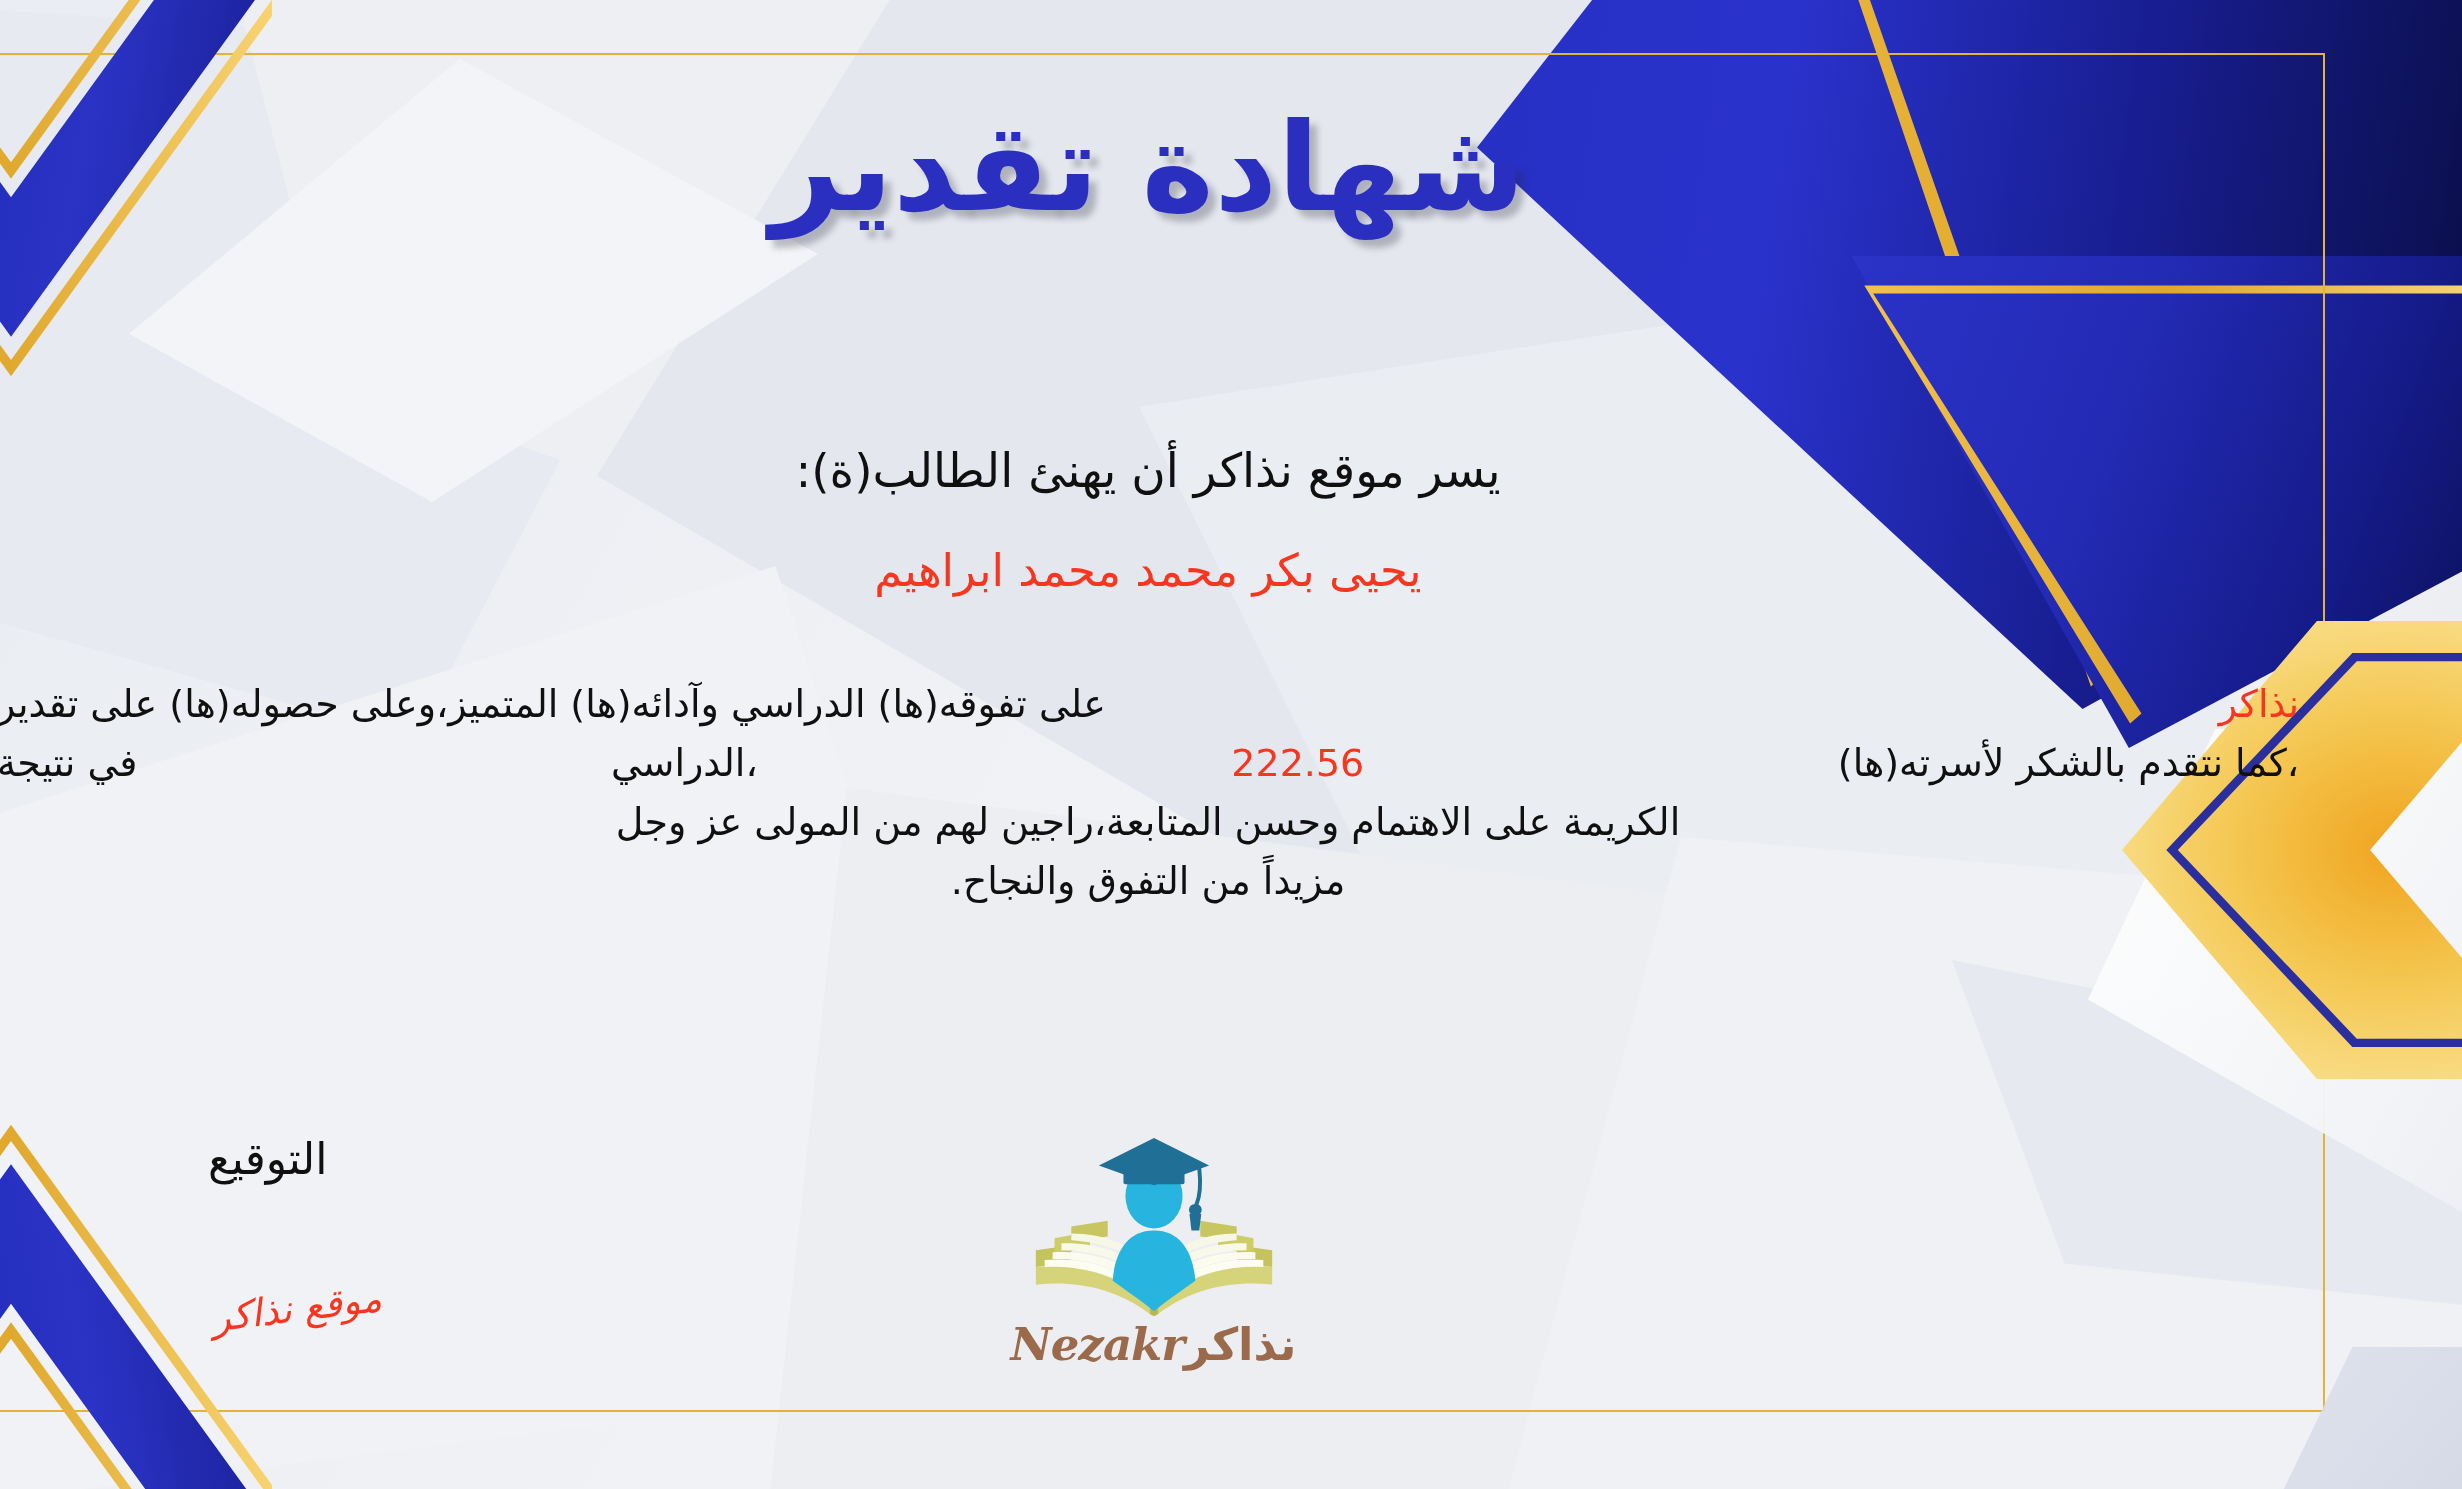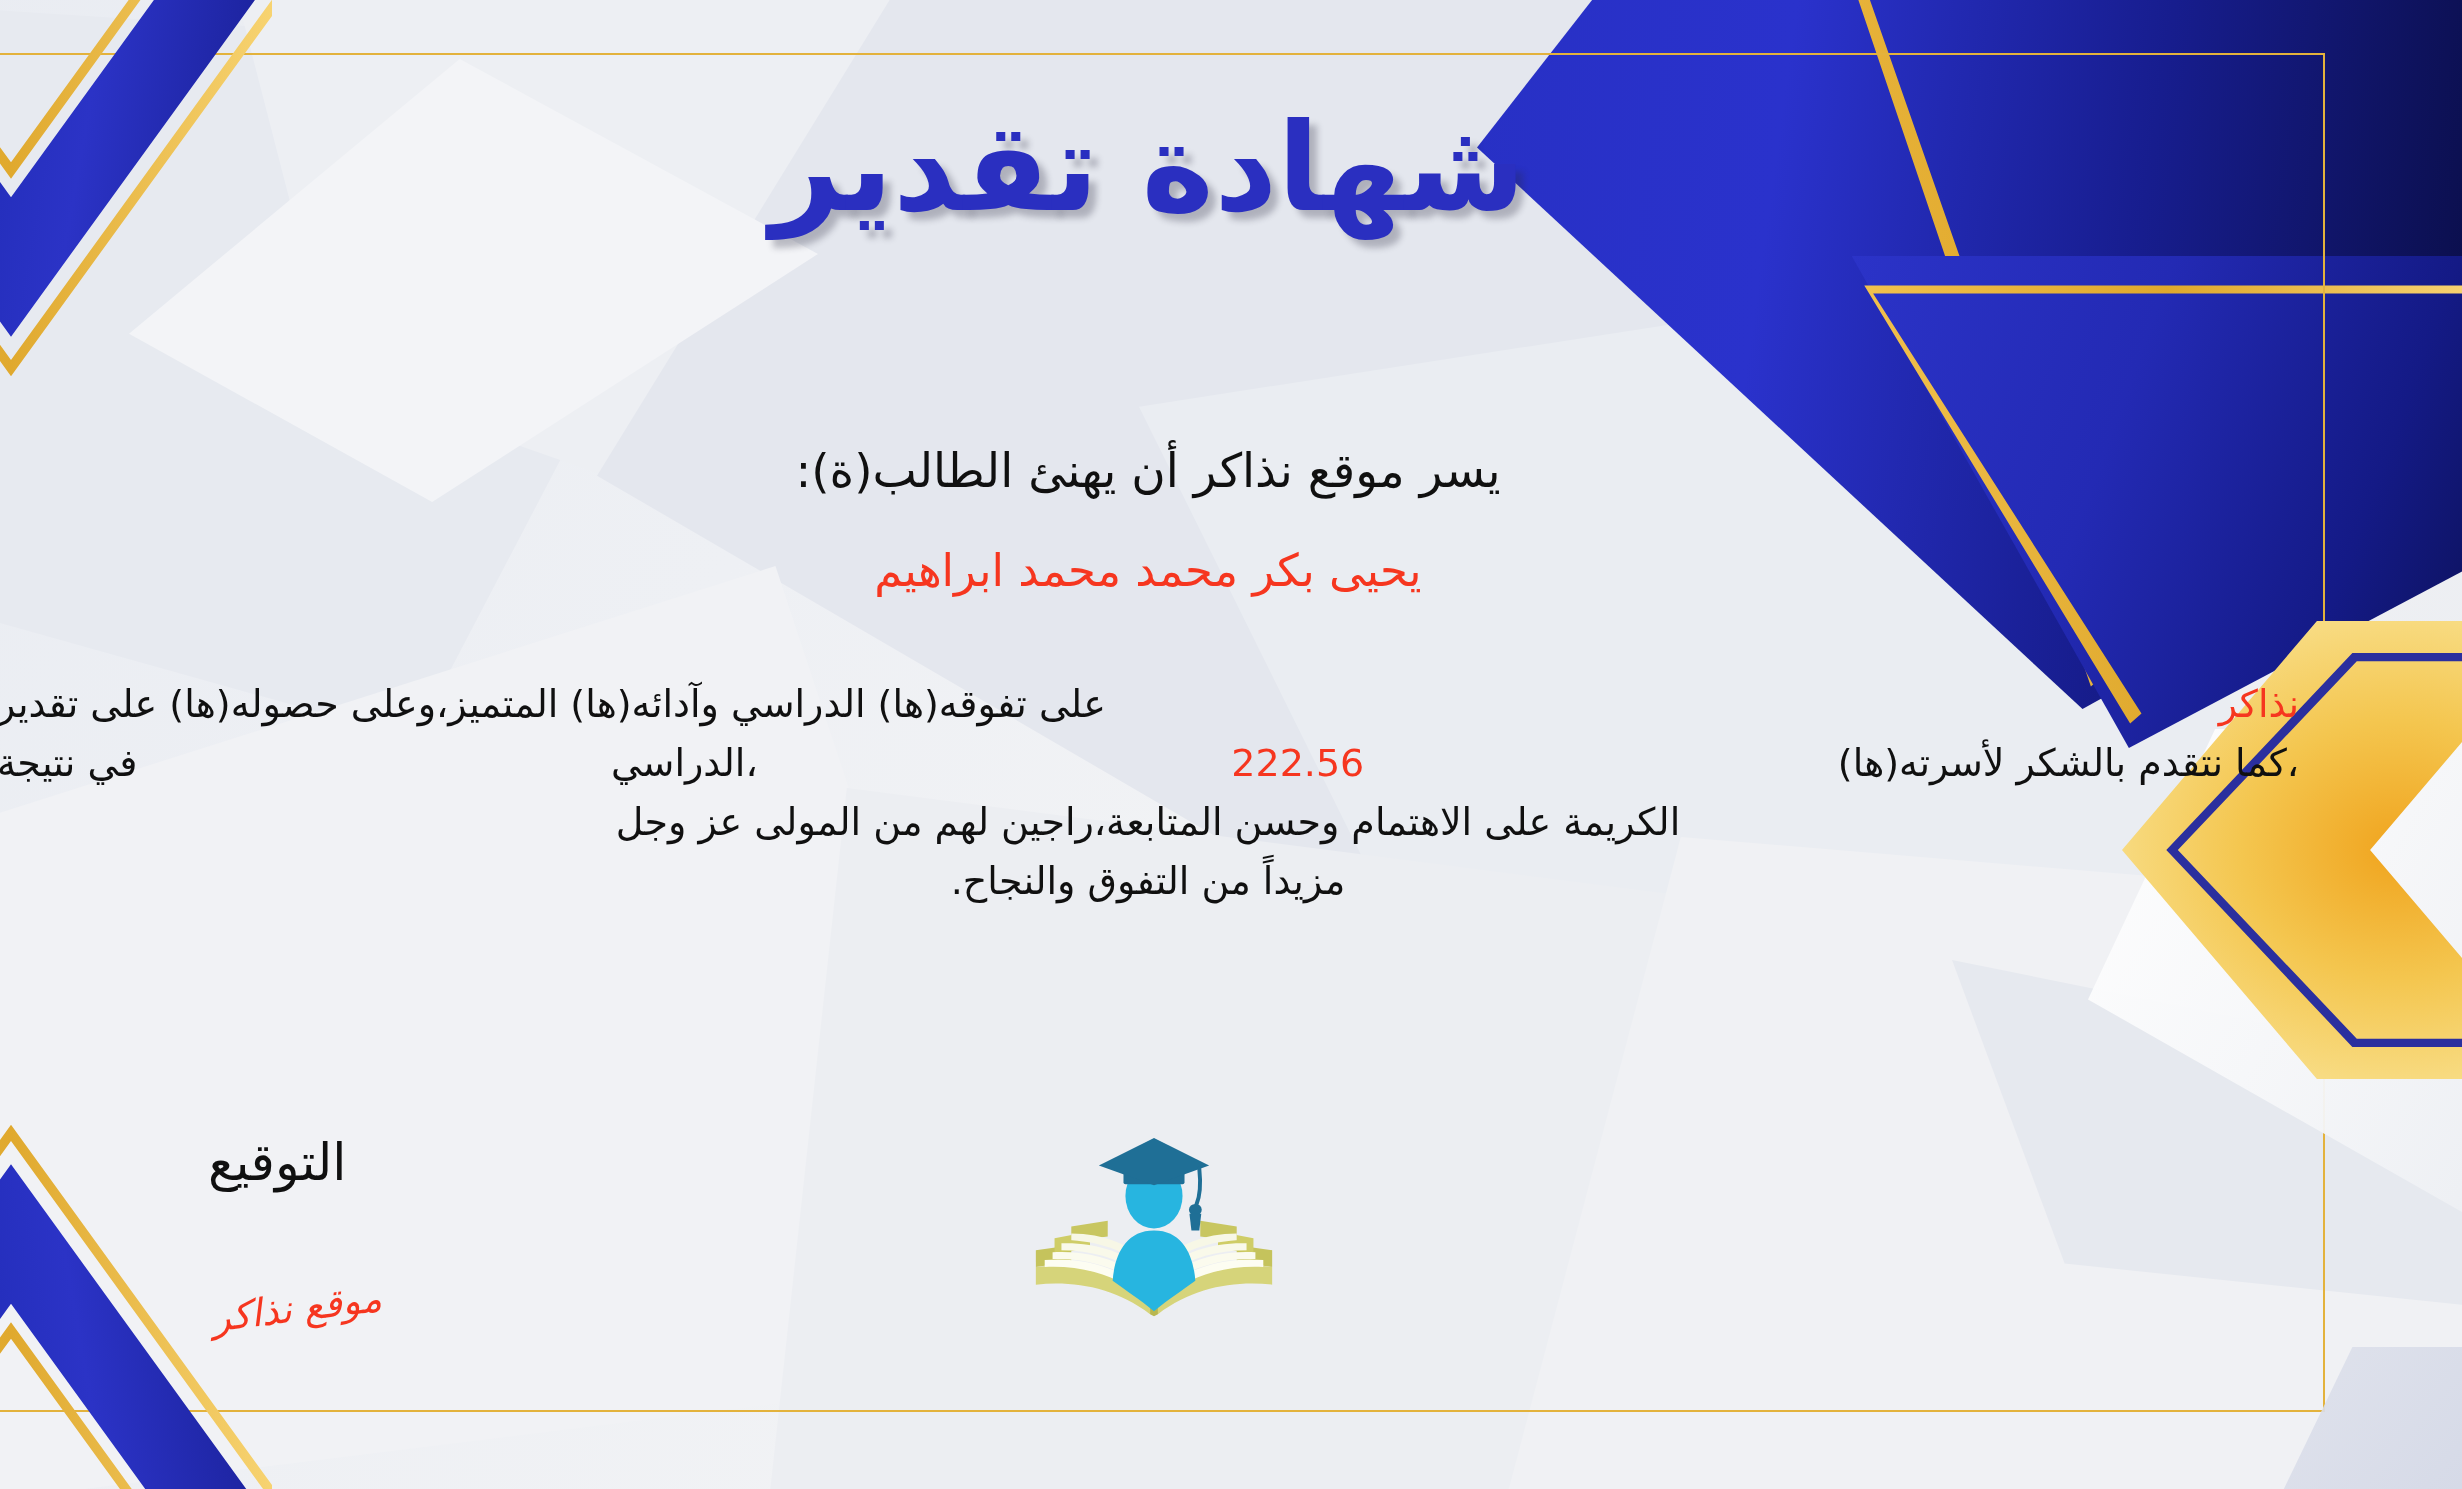--- a/index.html
+++ b/index.html
@@ -235,21 +235,21 @@
     justify-content: space-between;
     align-items: baseline;
     width: 100%;
   }
   .hl { color: #f6361f; }
 
   .sig-label {
     position: absolute;
     left: 374px;
     top: 1133px;
-    font-size: 51px;
+    font-size: 44px;
     color: #101010;
     direction: rtl;
   }
   .sig-mark {
     position: absolute;
     left: 374px;
     top: 1276px;
     font-size: 38px;
     color: #f6361f;
     font-family: "DejaVu Serif", serif;
@@ -392,17 +392,20 @@
 
         <rect x="218" y="62" width="124" height="42" rx="4" fill="#1f6f96"></rect>
         <rect x="222" y="62" width="116" height="14" fill="#f2f6f8"></rect>
 
         <path d="M280 10 L392 66 L280 106 L168 66 Z" fill="#1f6f96"></path>
 
         <path d="M372 72 C 376 110, 372 132, 366 146" stroke="#1f6f96" stroke-width="8" fill="none" stroke-linecap="round"></path>
         <ellipse cx="364" cy="156" rx="13" ry="12" fill="#1f6f96"></ellipse>
         <path d="M352 164 L376 164 L372 198 L356 198 Z" fill="#1f6f96"></path>
       </svg>
+      <div class="logo-wordmark">
+        <span>نذاكر</span><span class="latin">Nezakr</span>
+      </div>
     </div>
 
   </div>
 </div>
 
 
 </body></html>

